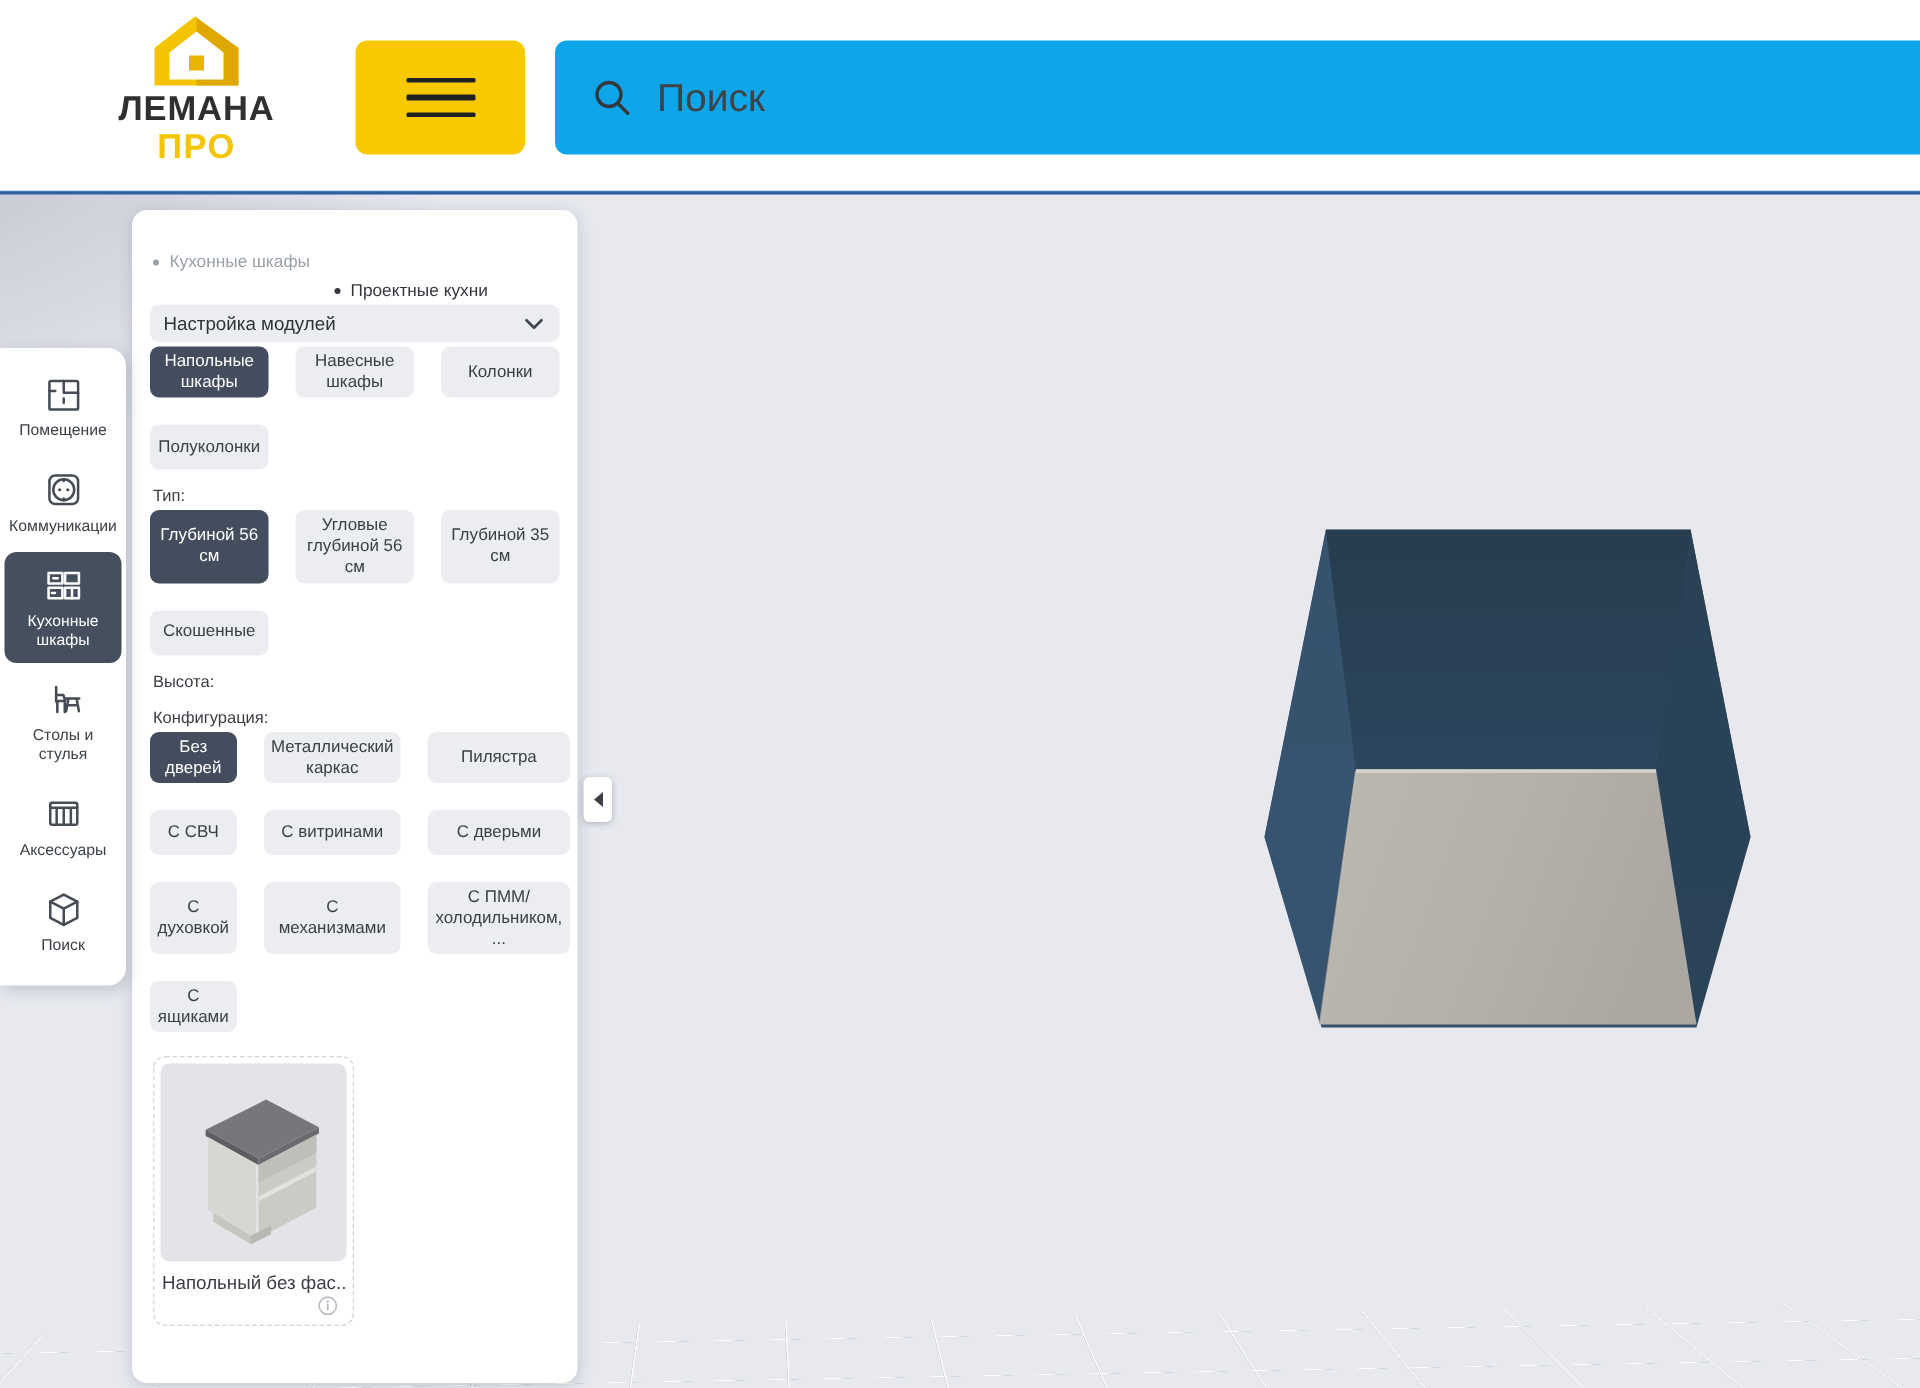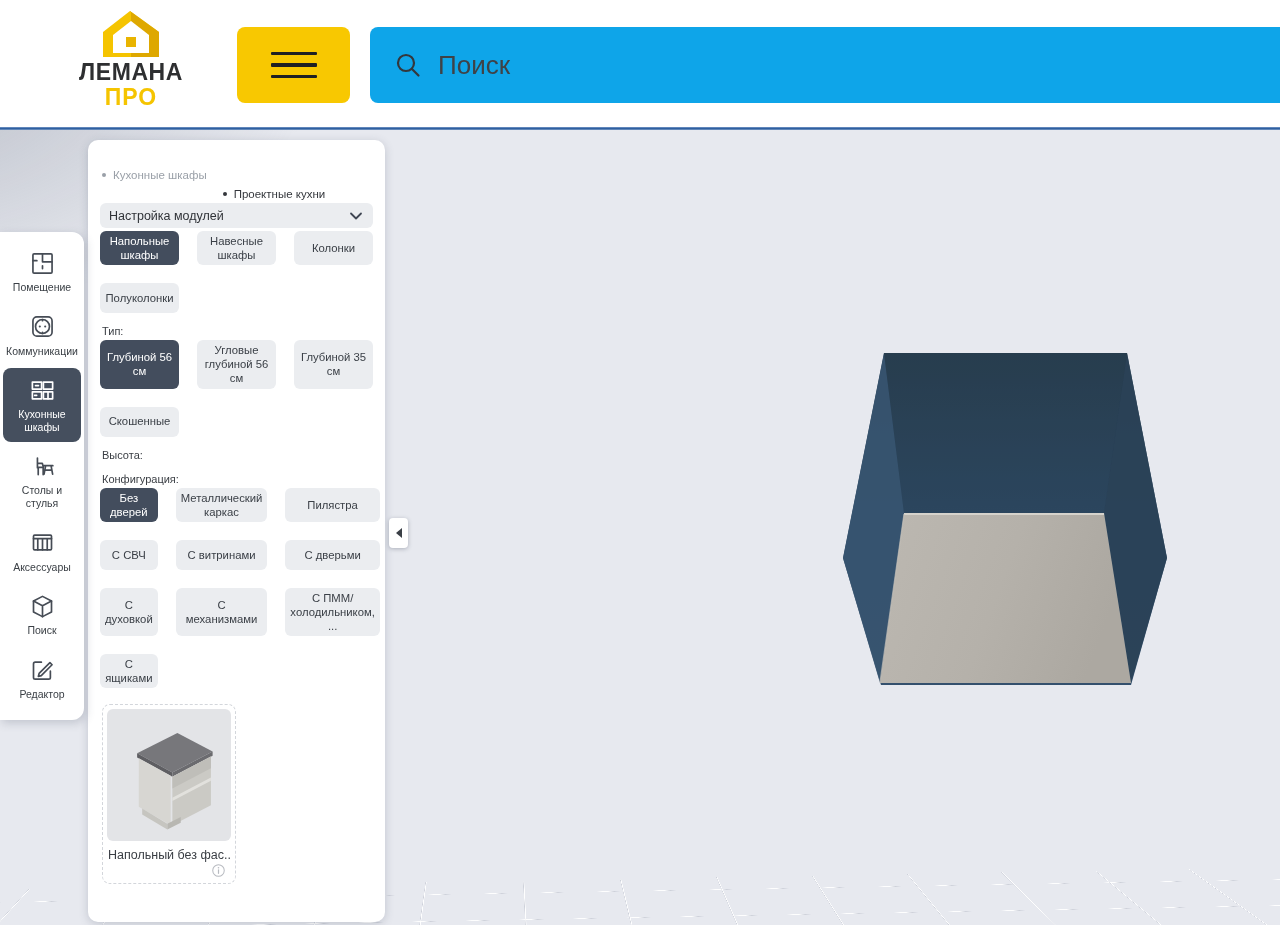--- a/index.html
+++ b/index.html
@@ -185,29 +185,20 @@
     </div>
         <div class="side-item">
       <span class="side-icon">
             <svg viewBox="0 0 24 24">
               <path d="M12 3l8 4.2v9.6L12 21l-8-4.2V7.2z"></path>
               <path d="M4 7.2l8 4.2 8-4.2M12 11.4V21"></path>
             </svg>
           </span>
       <span class="side-label">Поиск</span>
     </div>
-        <div class="side-item">
-      <span class="side-icon">
-            <svg viewBox="0 0 24 24">
-              <path d="M19 13.5v5.5a1.5 1.5 0 0 1-1.5 1.5h-12A1.5 1.5 0 0 1 4 19V7a1.5 1.5 0 0 1 1.5-1.5H11"></path>
-              <path d="M9 15.5l9.6-9.6 1.9 1.9-9.6 9.6-2.6.7z"></path>
-            </svg>
-          </span>
-      <span class="side-label">Редактор</span>
-    </div>
       </aside>
 
     <section class="panel">
       <div class="crumbs">
         <span class="crumb muted">
           <span class="dot"></span>
           <span>Кухонные шкафы</span>
         </span>
         <span class="crumb active">
           <span class="dot"></span>

